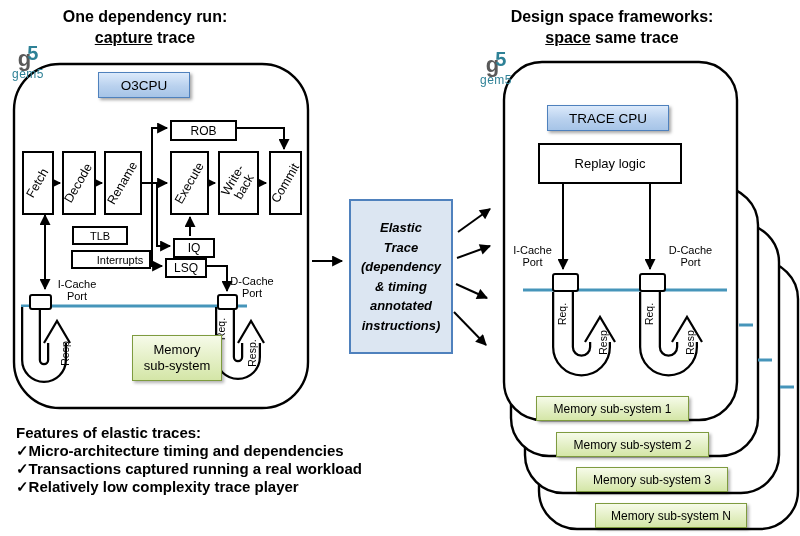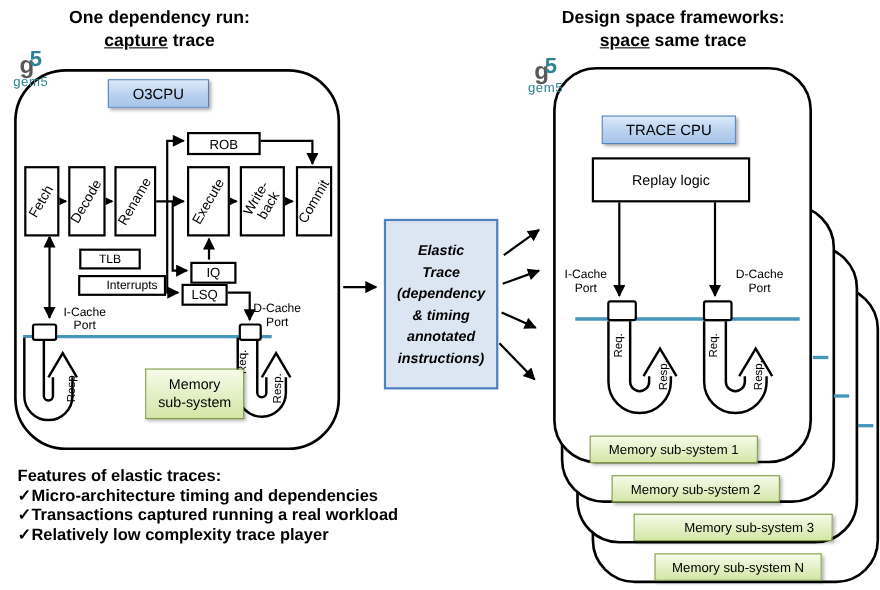--- a/index.html
+++ b/index.html
@@ -199,16 +199,16 @@
   <div class="abs ui portbox" style="left:552px;top:273px;width:23px;height:15px;"></div>
   <div class="abs ui portbox" style="left:639px;top:273px;width:23px;height:15px;"></div>
 
   <div class="abs ui rr" style="left:542px;top:308px;">Req.</div>
   <div class="abs ui rr" style="left:583px;top:335px;">Resp.</div>
   <div class="abs ui rr" style="left:629px;top:308px;">Req.</div>
   <div class="abs ui rr" style="left:670px;top:335px;">Resp.</div>
 
   <div class="abs ui green-box mem-item" style="left:536px;top:396px;width:151px;height:23px;">Memory sub-system 1</div>
   <div class="abs ui green-box mem-item" style="left:556px;top:432px;width:151px;height:23px;">Memory sub-system 2</div>
-  <div class="abs ui green-box mem-item" style="left:576px;top:467px;width:150px;height:23px;padding-left:29px;">Memory sub-system 3</div>
+  <div class="abs ui green-box mem-item" style="left:576px;top:467px;width:150px;height:23px;">Memory sub-system 3</div>
   <div class="abs ui green-box mem-item" style="left:595px;top:503px;width:150px;height:23px;">Memory sub-system N</div>
 
 </div>
 
 </body></html>

